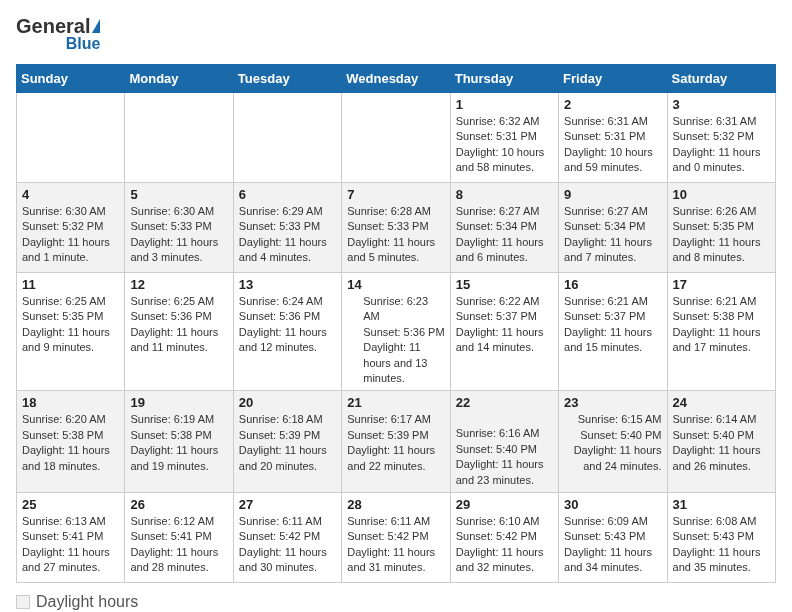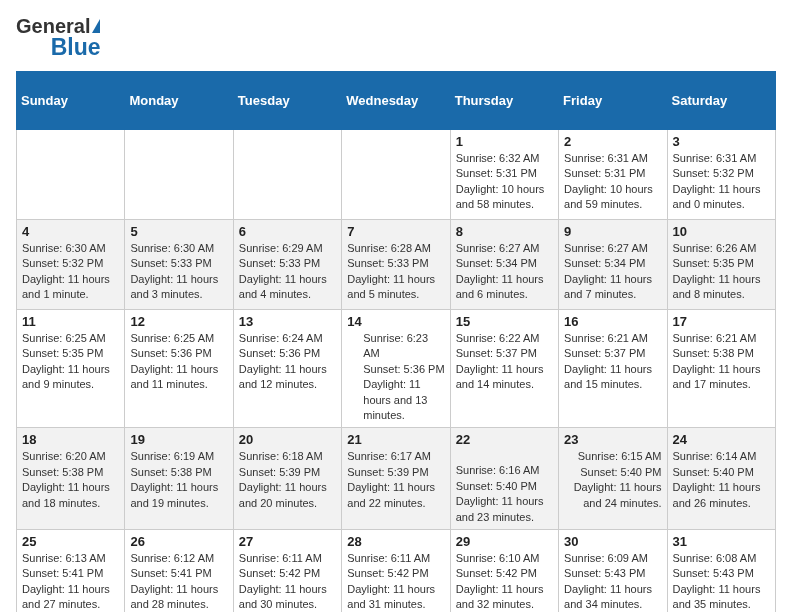--- a/index.html
+++ b/index.html
@@ -21,21 +21,21 @@
       flex-direction: column;
       align-items: flex-end;
     }
     .logo-general {
       font-size: 20px;
       font-weight: bold;
       color: #333;
       line-height: 1;
     }
     .logo-blue {
-      font-size: 23px;
+      font-size: 16px;
       font-weight: bold;
       color: #1a6aaa;
       line-height: 1;
     }
     .logo-triangle {
       display: inline-block;
       width: 0;
       height: 0;
       border-left: 8px solid transparent;
       border-bottom: 14px solid #1a6aaa;
@@ -60,21 +60,21 @@
       color: #444;
     }
     .calendar {
       width: 100%;
       border-collapse: collapse;
       font-size: 11px;
     }
     .calendar th {
       background: #1a6aaa;
       color: #fff;
-      padding: 21px 4px;
+      padding: 6px 4px;
       text-align: left;
       font-size: 13px;
       font-weight: bold;
       border: 1px solid #1a6aaa;
       margin-top: 20px;
     }
     .calendar td {
       border: 1px solid #ccc;
       vertical-align: top;
       padding: 4px 5px;

